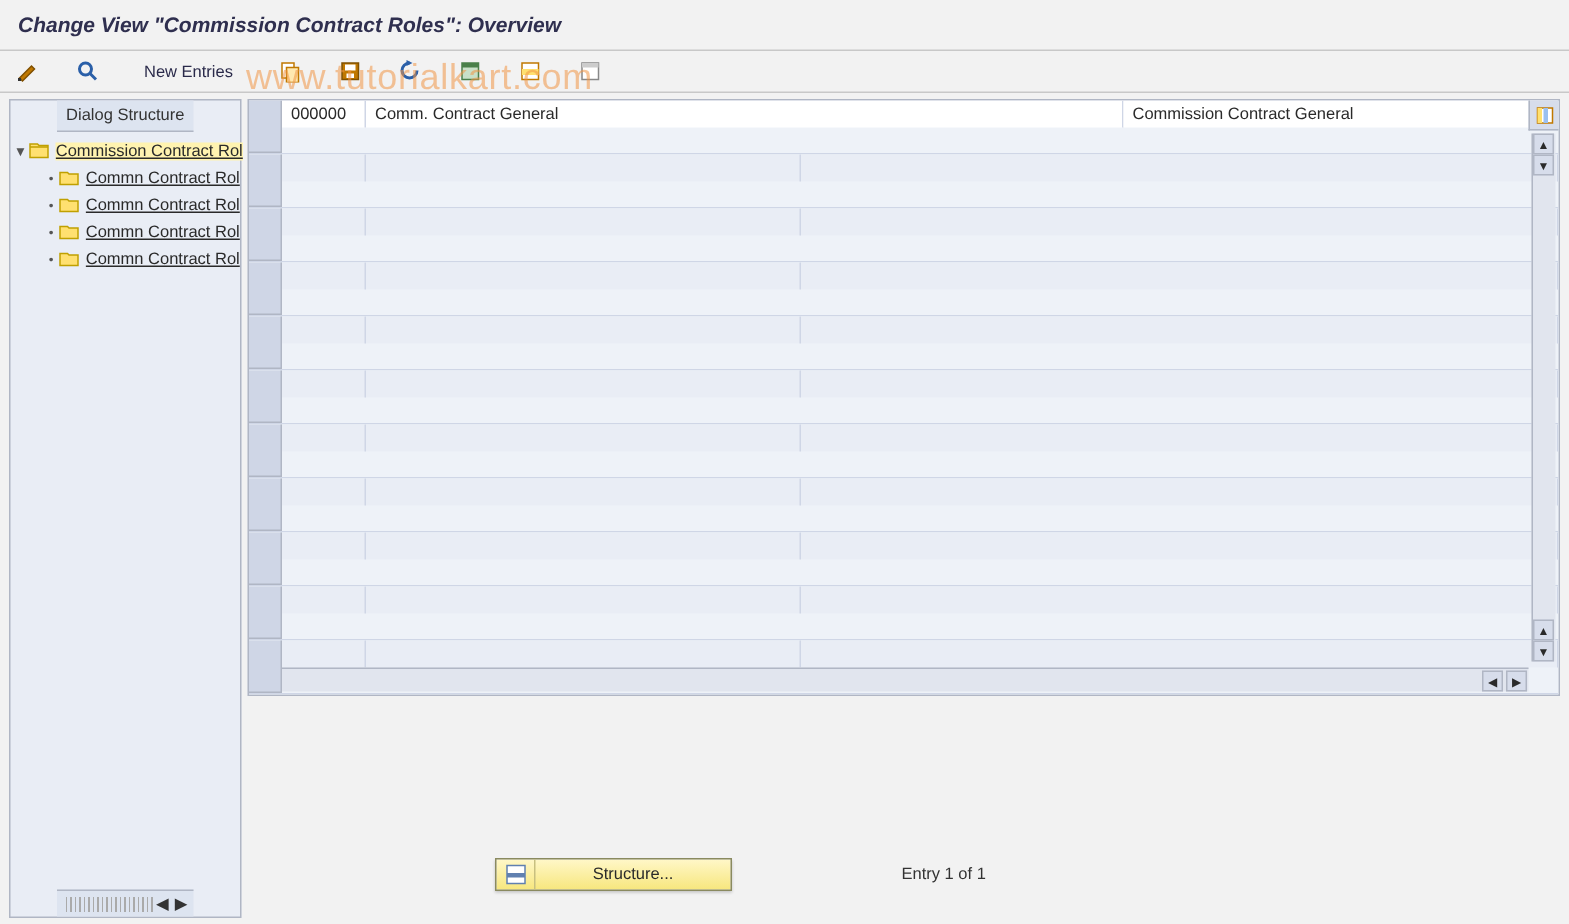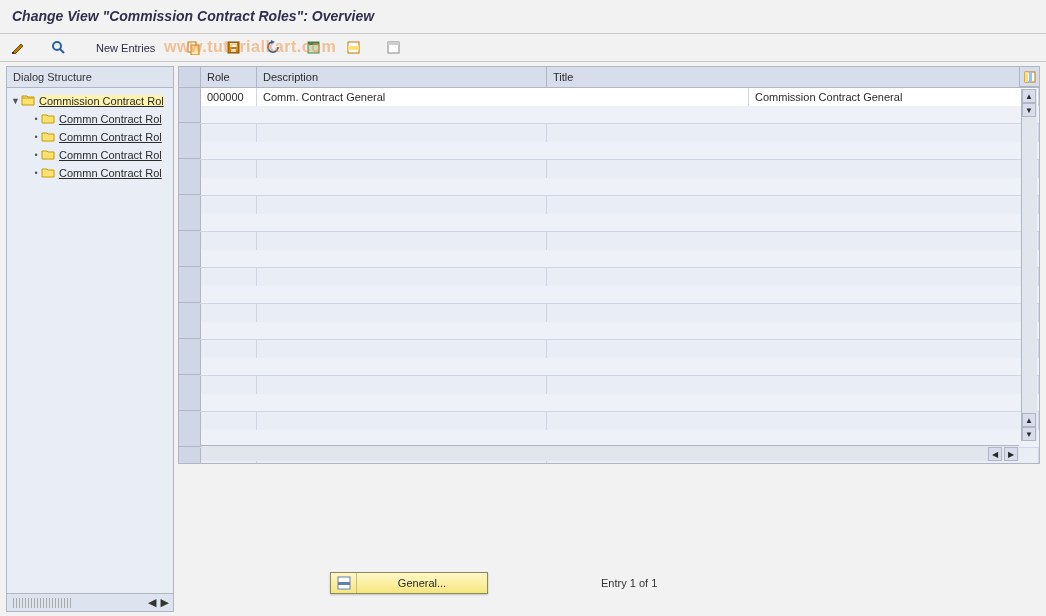--- a/index.html
+++ b/index.html
@@ -45,42 +45,43 @@
     padding: 2px 8px;
     height: 20px;
     display: flex; align-items: center;
     cursor: pointer;
     color: #2a2a4a;
   }
   .watermark {
     position: absolute;
     top: 38px;
     left: 164px;
-    font-size: 16px;
-    font-weight: bold;
+    font-size: 24px;
+    font-weight: normal;
     color: rgba(240,150,70,0.55);
     letter-spacing: 0.5px;
     z-index: 50;
     pointer-events: none;
   }
   
   .work-area {
     display: flex;
     height: calc(616px - 34px - 28px);
     background: #f2f2f2;
   }
   
   .tree-panel {
-    width: 168px;
+    width: 155px;
     background: #e9edf5;
     border: 1px solid #b0b6c4;
     margin: 4px 2px 4px 6px;
     position: relative;
     display: flex;
     flex-direction: column;
+    align-items: center;
   }
   .tree-header {
     padding: 4px 6px;
     background: #dde4f0;
     border-bottom: 1px solid #b0b6c4;
     font-size: 11px;
     color: #333;
   }
   .tree-body {
     flex: 1;
@@ -398,26 +399,20 @@
 
   <div class="table-panel">
     <div class="grid-wrap">
       <div class="top-right-corner">
         <svg width="12" height="12">
             <rect x="1" y="1" width="10" height="10" fill="#fff" stroke="#c07800"></rect>
             <rect x="1" y="1" width="3" height="10" fill="#ffe070"></rect>
             <rect x="5" y="1" width="3" height="10" fill="#9ac0f0"></rect>
           </svg>
       </div>
-      <div class="grid-head">
-        <div class="sel-col"></div>
-        <div class="hcell col-role">Role</div>
-        <div class="hcell col-desc">Description</div>
-        <div class="hcell col-title" style="flex:1">Title</div>
-      </div>
       <div class="grid-rows" id="grid-rows">
           <div class="row">
             <div class="sel-col"></div>
             <div class="cell col-role">000000</div>
             <div class="cell col-title" style="flex: 1 1 0%;">Comm. Contract General</div>
             <div class="cell col-desc">Commission Contract General</div>
           </div>
           <div class="row empty">
             <div class="sel-col"></div>
             <div class="cell col-role"></div>
@@ -552,16 +547,16 @@
 </div>
 
 <div class="footer-area">
   <div class="position-btn">
     <span class="icon-part">
       <svg width="14" height="14">
           <rect x="1" y="1" width="12" height="12" fill="#fff" stroke="#6080b0"></rect>
           <rect x="1" y="6" width="12" height="3" fill="#6080b0"></rect>
         </svg>
     </span>
-    <span class="label-part">General...</span>
+    <span class="label-part">Structure...</span>
   </div>
   <span class="entry-text">Entry 1 of 1</span>
 </div>
 
 </body></html>

